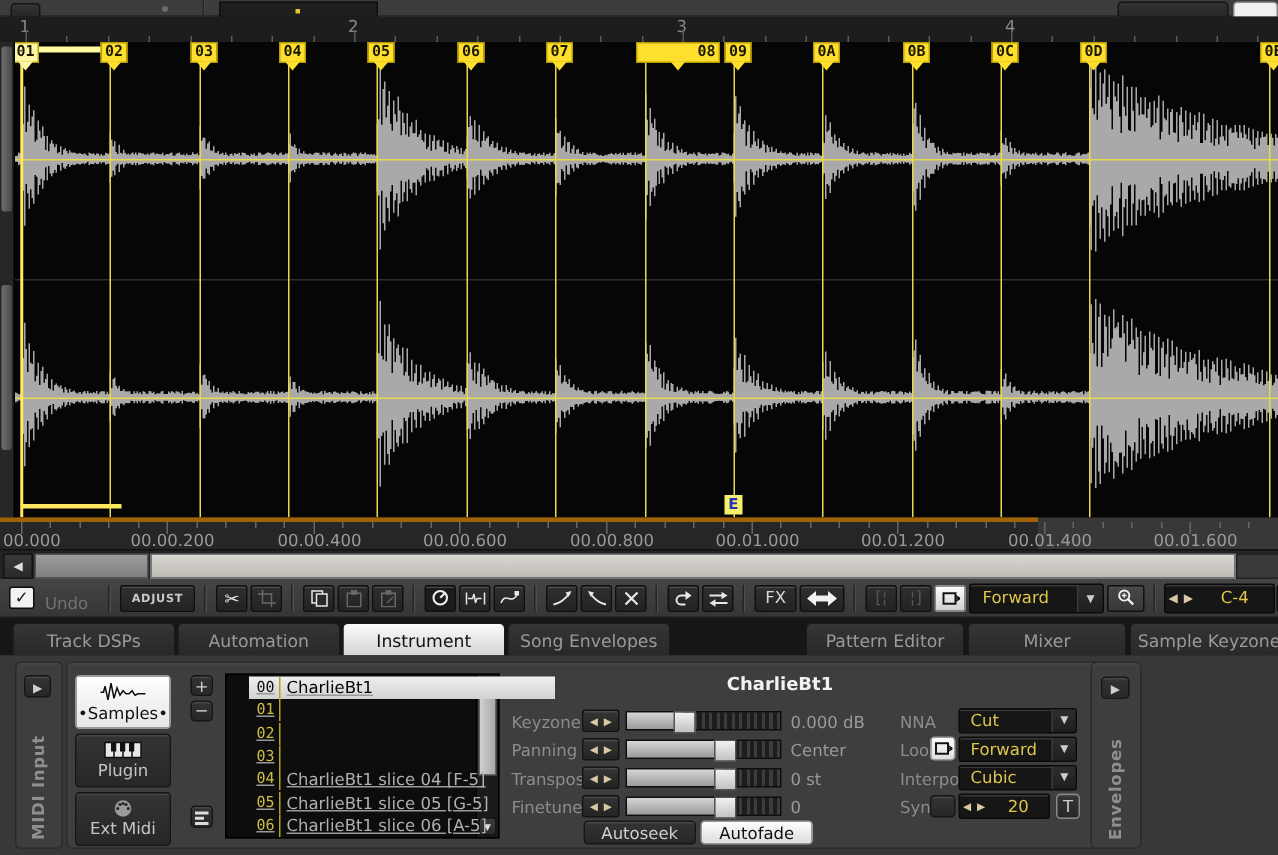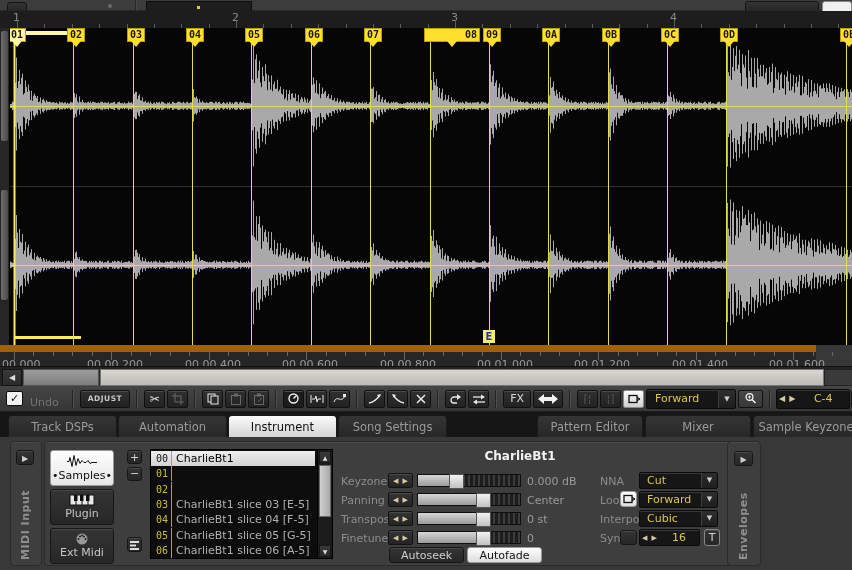--- a/index.html
+++ b/index.html
@@ -27,21 +27,21 @@
         font-family:"DejaVu Sans Mono","Liberation Mono",monospace;font-size:10px;font-weight:bold;
         padding:0 2px;border:1px solid #b89e00;z-index:3;}
   .flag.sel{background:#fff7a8;}
   .flag i{position:absolute;left:50%;top:100%;margin-left:-5px;width:0;height:0;
           border:5px solid transparent;border-top:6px solid #ffdf2e;border-bottom:none;}
   .flag.sel i{border-top-color:#fff7a8;}
   #end-marker{position:absolute;z-index:3;width:12px;height:13px;line-height:13px;text-align:center;
         background:#f5ef6d;color:#2233bb;font-weight:bold;font-size:10px;}
 
   
-  #time-ruler{left:0;top:345px;width:816px;height:20px;background:#262626;border-top:7px solid #a16207;}
+  #time-ruler{left:0;top:345px;width:692px;height:20px;background:#262626;border-top:3px solid #a16207;}
   .ttick{position:absolute;top:0;width:1px;background:#666;}
   .tlabel{position:absolute;top:6px;color:#9a9a9a;font-size:11px;white-space:nowrap;}
 
   
   #h-scroll{left:0;top:366px;width:852px;height:19px;background:#232323;border-top:1px solid #111;border-bottom:1px solid #111;}
   #h-left-btn{position:absolute;left:2px;top:2px;width:18px;height:15px;background:linear-gradient(#3a3a3a,#2a2a2a);
         border:1px solid #141414;color:#ddd;font-size:8px;text-align:center;line-height:15px;}
   #h-seg{position:absolute;left:23px;top:2px;width:74px;height:15px;background:linear-gradient(#9c9c9c,#7e7e7e);border:1px solid #555;}
   #h-thumb{position:absolute;left:100px;top:2px;width:722px;height:15px;background:linear-gradient(#d9d7d2,#bdbab4);border:1px solid #777;}
   #h-rest{position:absolute;left:824px;top:2px;width:28px;height:15px;background:#3a3a3a;border:1px solid #222;}
@@ -83,21 +83,21 @@
   .vtext{writing-mode:vertical-rl;transform:rotate(180deg);font-weight:bold;color:#8f8f8f;letter-spacing:.5px;}
   .sbtn{position:absolute;background:linear-gradient(#343434,#272727);border:1px solid #161616;
         box-shadow:inset 0 1px 0 #484848;border-radius:3px;color:#cfcfcf;text-align:center;box-sizing:border-box;}
   .sbtn.lit{background:linear-gradient(#fdfdfd,#dedede);color:#111;box-shadow:none;border-color:#999;}
   .typebtn{position:absolute;left:50px;width:64px;height:36px;display:flex;flex-direction:column;
         align-items:center;justify-content:center;gap:1px;border-radius:3px;box-sizing:border-box;
         background:linear-gradient(#343434,#272727);border:1px solid #161616;box-shadow:inset 0 1px 0 #484848;color:#c5c5c5;}
   .typebtn.lit{background:linear-gradient(#ffffff,#e6e6e6);color:#111;box-shadow:none;border-color:#999;}
 
   #sample-list{position:absolute;left:150px;top:12px;width:183px;height:110px;background:#0d0d0d;border:1px solid #000;box-sizing:border-box;}
-  .srow{position:absolute;left:0;width:164px;height:15px;line-height:15px;display:flex;white-space:nowrap;overflow:hidden;}
+  .srow{position:absolute;left:15px;width:204px;height:15px;line-height:15px;display:flex;white-space:nowrap;overflow:hidden;text-decoration:underline;}
   .srow .snum{width:17px;flex:none;text-align:right;padding-right:3px;color:#cdbd45;
         font-family:"DejaVu Sans Mono","Liberation Mono",monospace;font-size:10px;border-right:1px solid #b3a429;}
   .srow .sname{padding-left:4px;color:#b0b0b0;}
   .srow.sel{background:linear-gradient(#efefef,#d2d2d2);}
   .srow.sel .snum{color:#111;}
   .srow.sel .sname{color:#000;}
   #list-scroll{position:absolute;right:0;top:0;width:14px;height:108px;background:#1b1b1b;border-left:1px solid #000;}
   .scr-btn{position:absolute;left:1px;width:12px;height:12px;background:linear-gradient(#3a3a3a,#2a2a2a);
         border:1px solid #151515;color:#ddd;font-size:6px;text-align:center;line-height:12px;box-sizing:border-box;}
   #list-thumb{position:absolute;left:1px;top:15px;width:12px;height:52px;background:linear-gradient(90deg,#d0d0d0,#a8a8a8);border:1px solid #666;box-sizing:border-box;}
@@ -409,21 +409,21 @@
       <span class="sarr">▶</span>
       <span class="sval" style="margin:0 auto;">C-4</span>
     </div>
     <div class="tbtn" style="min-width:18px;"></div>
   </div>
 
   <div id="tabbar" class="abs">
       <div class="tab" style="left: 8px; width: 109px;">Track DSPs</div>
       <div class="tab" style="left: 118px; width: 109px;">Automation</div>
       <div class="tab active" style="left: 228px; width: 109px;">Instrument Settings</div>
-      <div class="tab" style="left: 338px; width: 109px;">Song Settings</div>
+      <div class="tab" style="left: 338px; width: 109px;">Song Envelopes</div>
       <div class="tab" style="left: 537px; width: 106px;">Pattern Editor</div>
       <div class="tab" style="left: 645px; width: 106px;">Mixer</div>
       <div class="tab" style="left: 753px; width: 106px;">Sample Keyzone</div>
     </div>
 
   <div id="bottom" class="abs">
 
     <div class="panel" style="left:10px;top:4px;width:30px;height:123px;">
       <div class="sbtn" style="left:5px;top:8px;width:18px;height:15px;font-size:8px;line-height:15px;"><span>▶</span></div>
       <div class="vtext abs" style="left:8px;top:32px;height:86px;">MIDI Input</div>
@@ -478,21 +478,20 @@
           <span class="sname">CharlieBt1</span>
         </div>
         <div class="srow" style="top: 16.3px;">
           <span class="snum">01</span>
         </div>
         <div class="srow" style="top: 31.6px;">
           <span class="snum">02</span>
         </div>
         <div class="srow" style="top: 46.9px;">
           <span class="snum">03</span>
-          <span class="sname">CharlieBt1 slice 03 [E-5]</span>
         </div>
         <div class="srow" style="top: 62.2px;">
           <span class="snum">04</span>
           <span class="sname">CharlieBt1 slice 04 [F-5]</span>
         </div>
         <div class="srow" style="top: 77.5px;">
           <span class="snum">05</span>
           <span class="sname">CharlieBt1 slice 05 [G-5]</span>
         </div>
         <div class="srow" style="top: 92.8px;">
@@ -570,21 +569,21 @@
     <div class="prop-dd" style="left:639px;top:73px;">
         <span class="val">Cubic</span>
         <span class="arr">▼</span>
       </div>
 
     <div class="plabel" style="left:600px;top:95px;">Sync</div>
     <div class="sbtn" style="left:620px;top:93px;width:17px;height:15px;"></div>
     <div id="sync-stepper" style="left:639px;top:92px;">
       <span class="sarr">◀</span>
       <span class="sarr">▶</span>
-      <span class="sval">16</span>
+      <span class="sval">20</span>
     </div>
     <div class="sbtn" style="left:704px;top:92px;width:16px;height:17px;line-height:16px;border-color:#888;">T</div>
 
     <div class="panel" style="left:727px;top:4px;width:32px;height:123px;">
       <div class="sbtn" style="left:6px;top:9px;width:19px;height:15px;font-size:8px;line-height:15px;"><span>▶</span></div>
       <div class="vtext abs" style="left:9px;top:36px;height:82px;">Envelopes</div>
     </div>
   </div>
 </div>
 

